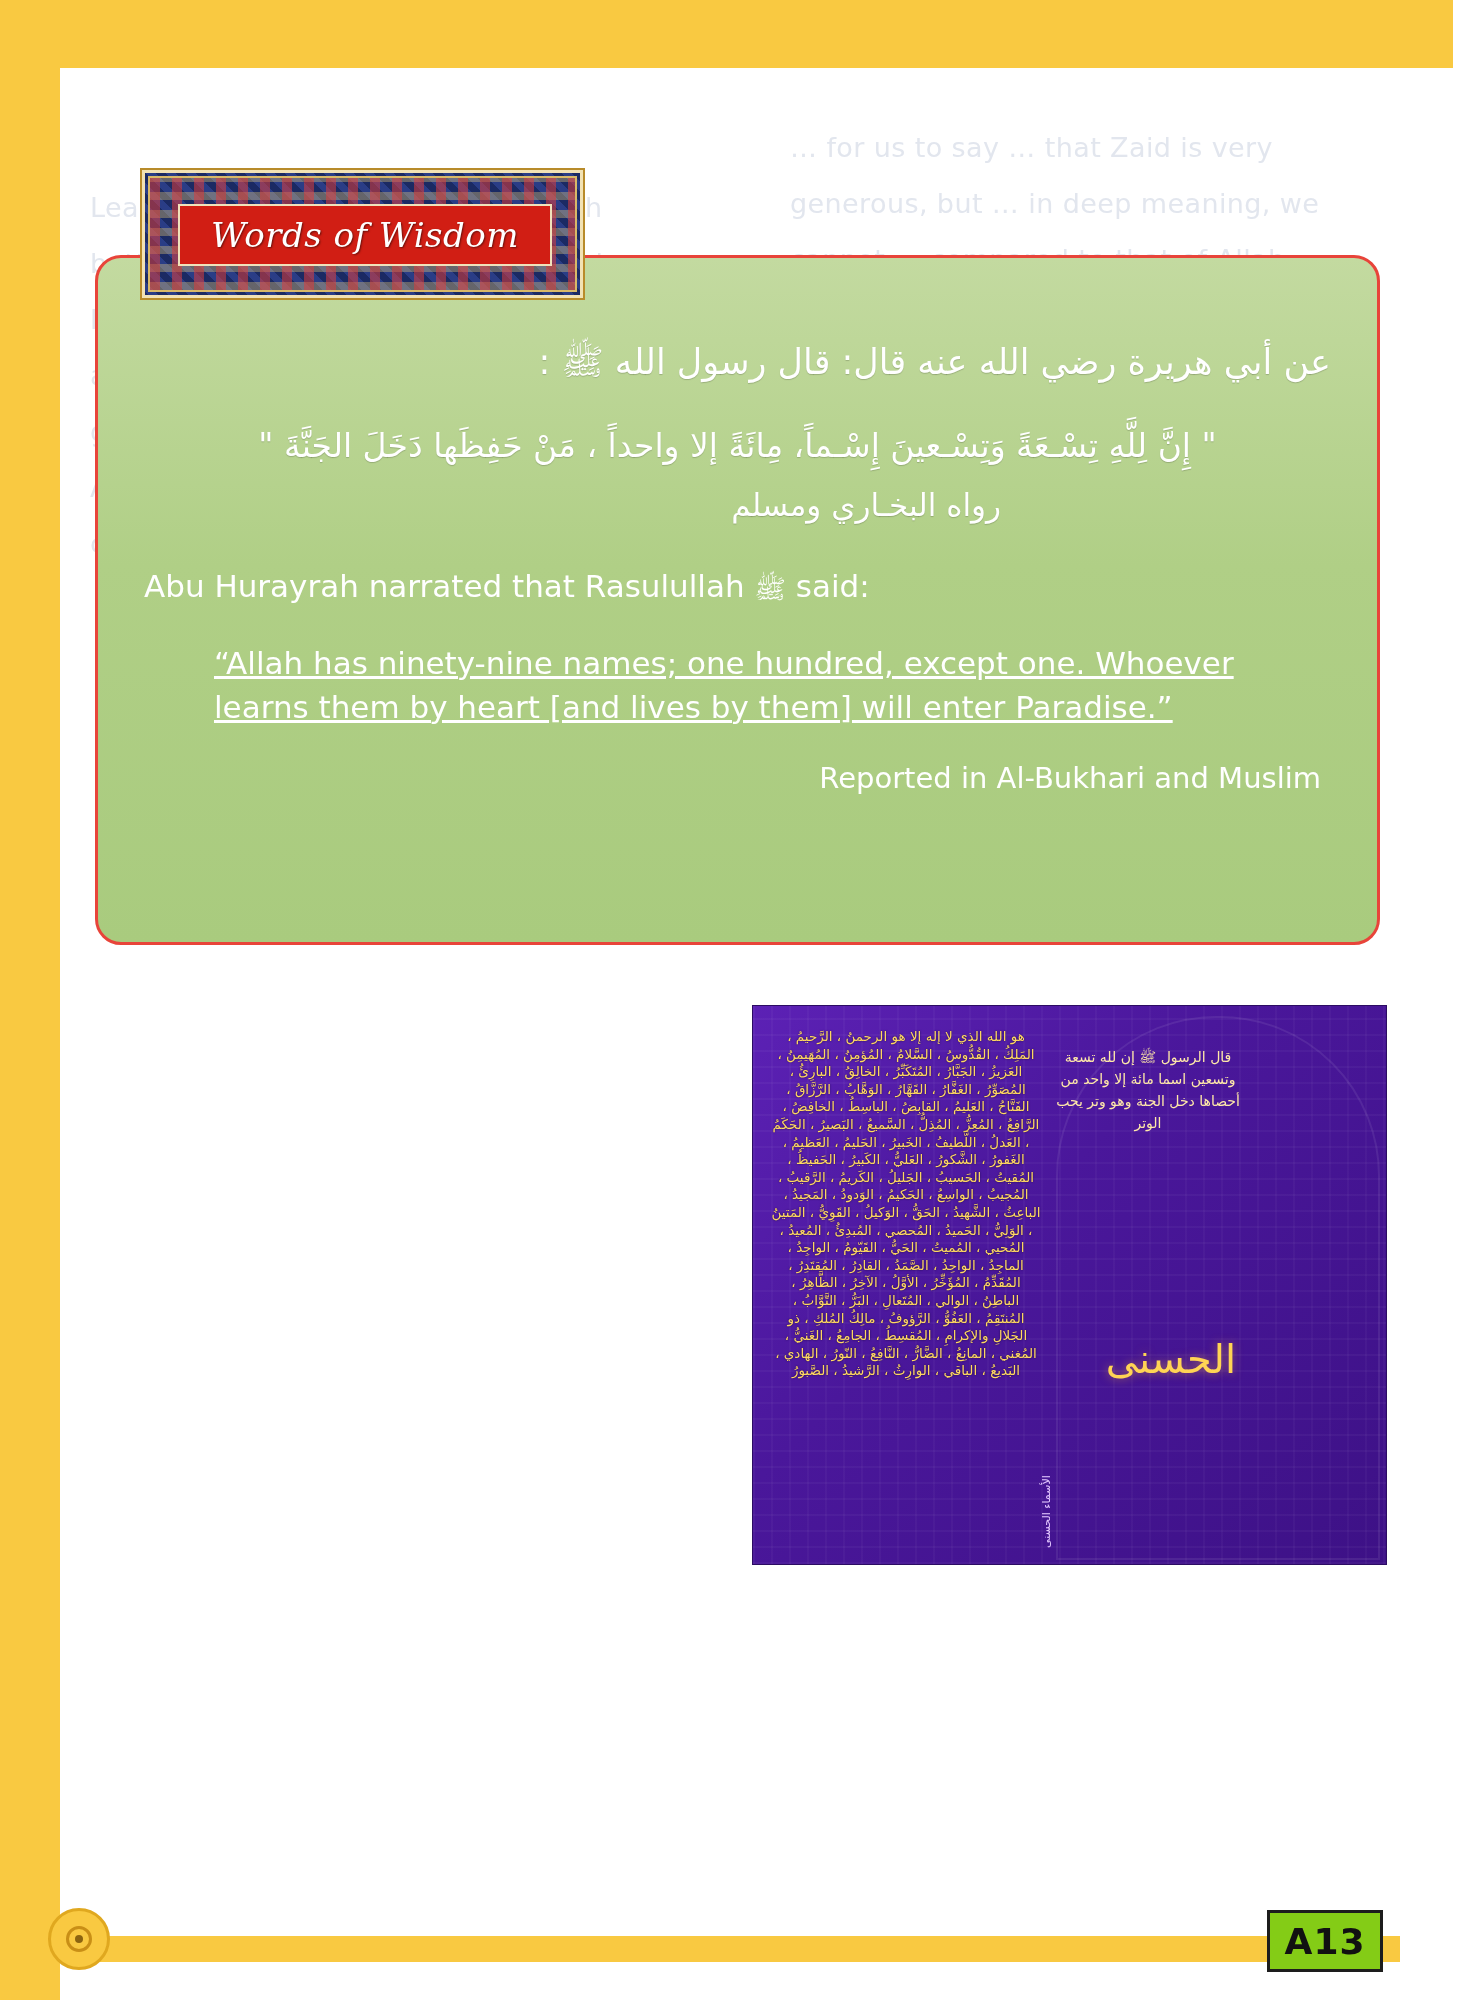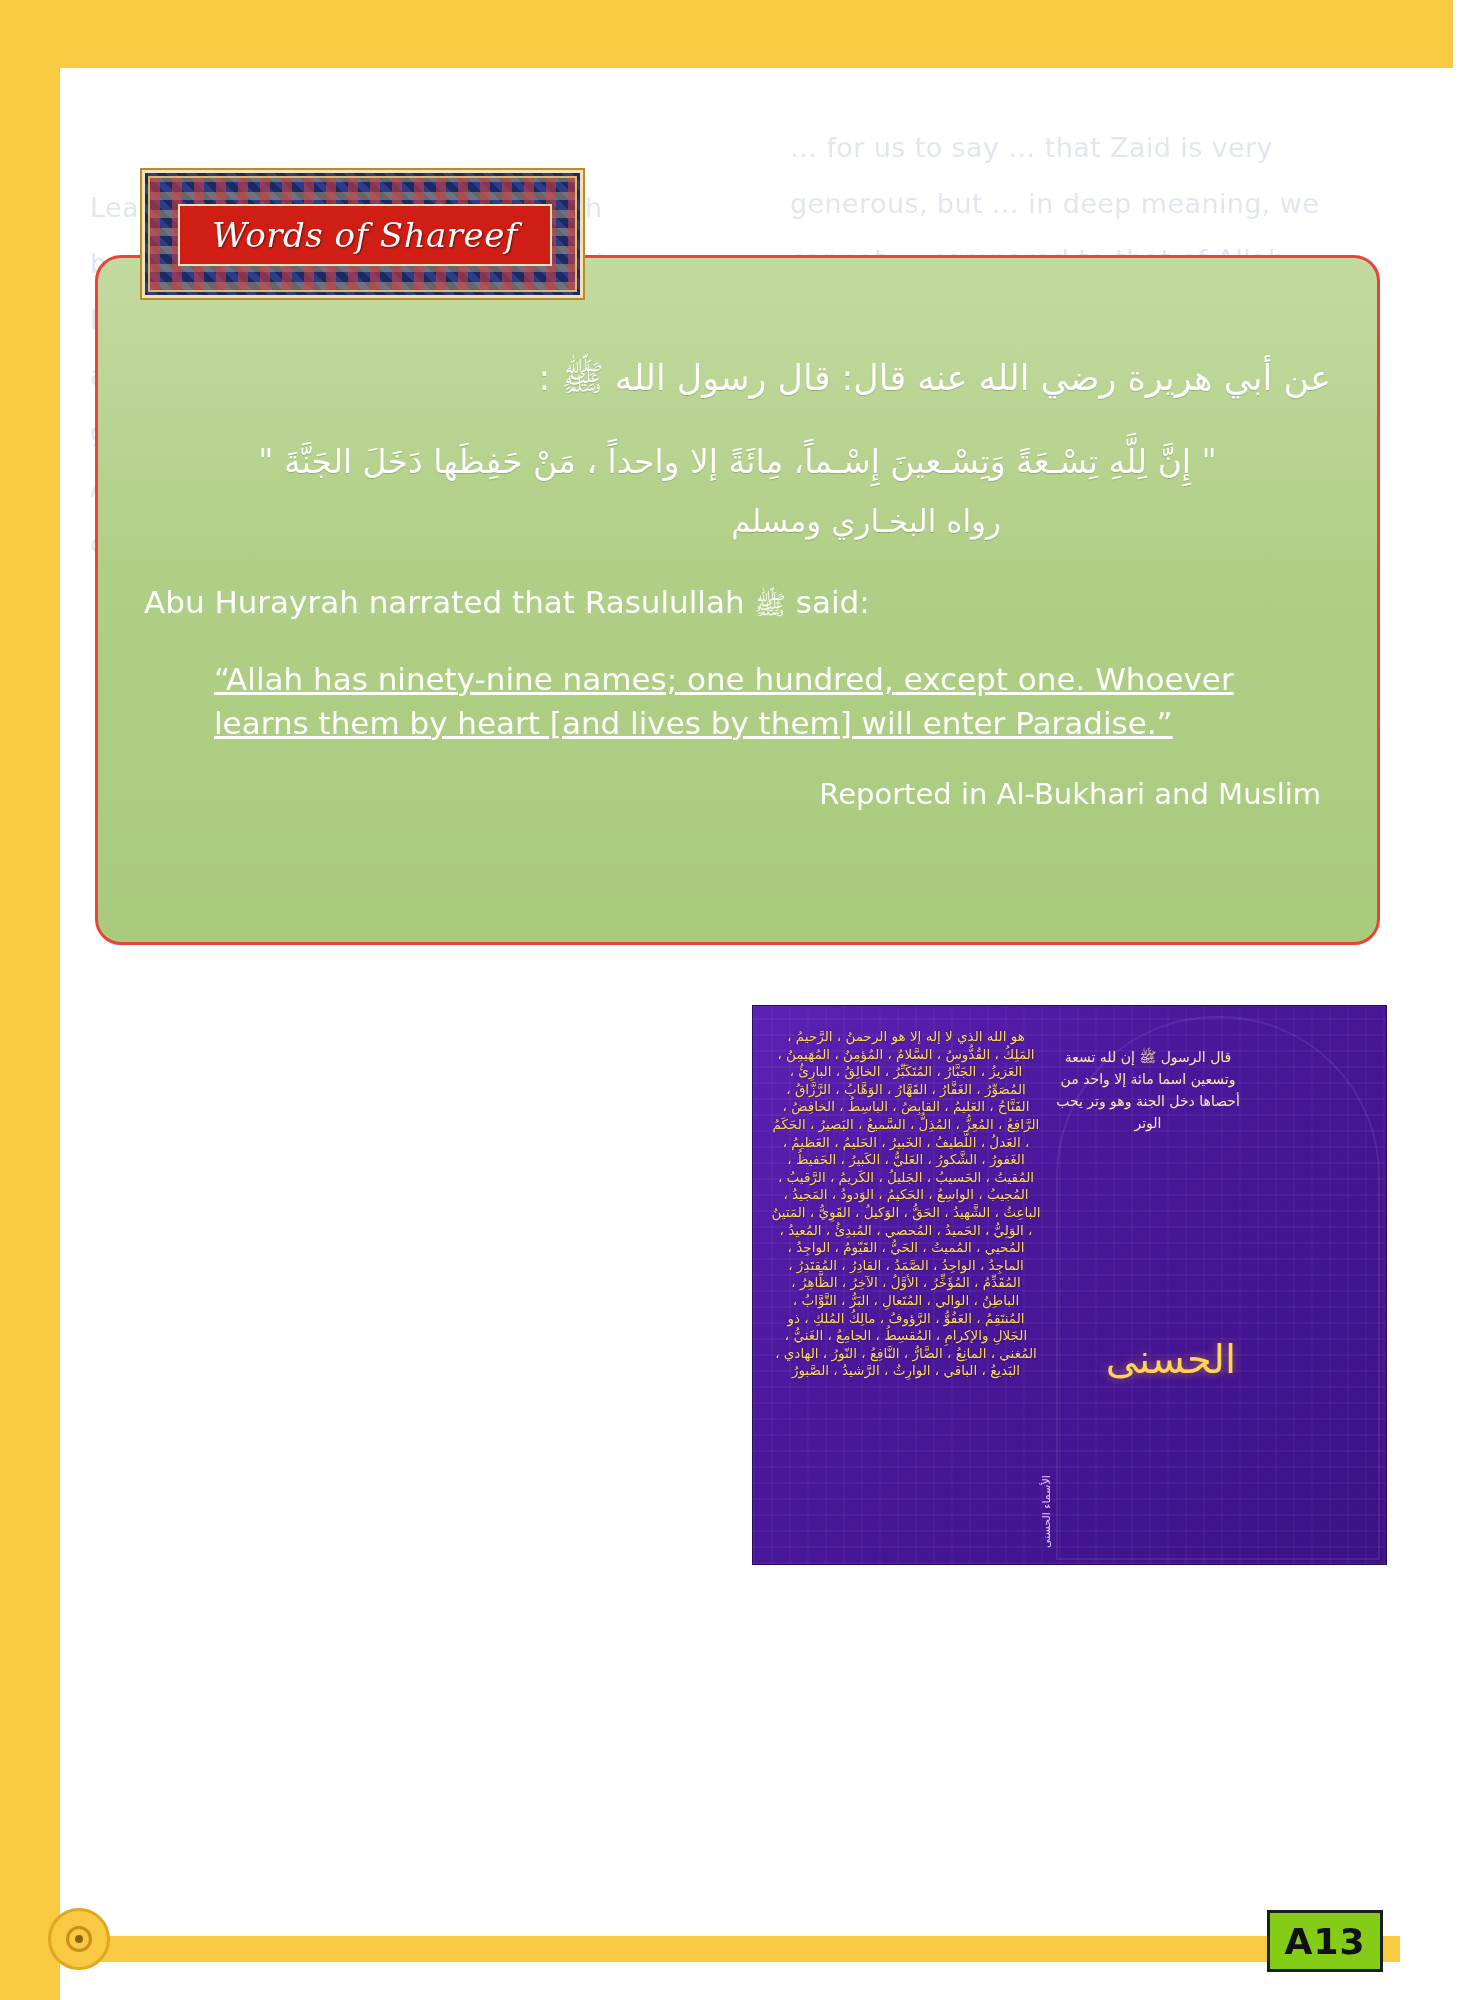--- a/index.html
+++ b/index.html
@@ -182,21 +182,21 @@
   }
   .hadeeth-tab span {
     color: #e8451c;
     font-size: 32px;
     font-weight: bold;
     font-family: "DejaVu Sans", sans-serif;
   }
 
   .wow-inner {
     position: absolute;
-    left: 0; top: 16px;
+    left: 0; top: 0;
     width: 100%;
     height: 100%;
     padding: 60px 46px 4px 46px;
     box-sizing: border-box;
     color: #ffffff;
   }
 
   .arabic {
     direction: rtl;
     text-align: right;
@@ -401,21 +401,21 @@
 
       <div class="en-quote">“Allah has ninety-nine names; one hundred, except one. Whoever learns them by heart [and lives by them] will enter Paradise.”</div>
       <div class="en-source">Reported in Al-Bukhari and Muslim</div>
     </div>
   </div>
 
 
   <div class="wow-banner">
     <div class="wow-banner-orn"></div>
     <div class="wow-banner-plate">
-      <span>Words of Shareef</span>
+      <span>Words of Wisdom</span>
     </div>
   </div>
 
   <div class="body-col">
   </div>
 
   <div class="poster">
     <div class="poster-tex"></div>
     <div class="poster-side-arch"></div>
     <div class="poster-names">هو الله الذي لا إله إلا هو الرحمنُ ، الرَّحيمُ ، المَلِكُ ، القُدُّوسُ ، السَّلامُ ، المُؤمِنُ ، المُهَيمِنُ ، العَزيزُ ، الجَبَّارُ ، المُتَكَبِّرُ ، الخالِقُ ، البارِئُ ، المُصَوِّرُ ، الغَفَّارُ ، القَهَّارُ ، الوَهَّابُ ، الرَّزَّاقُ ، الفَتَّاحُ ، العَليمُ ، القابِضُ ، الباسِطُ ، الخافِضُ ، الرَّافِعُ ، المُعِزُّ ، المُذِلُّ ، السَّميعُ ، البَصيرُ ، الحَكَمُ ، العَدلُ ، اللَّطيفُ ، الخَبيرُ ، الحَليمُ ، العَظيمُ ، الغَفورُ ، الشَّكورُ ، العَليُّ ، الكَبيرُ ، الحَفيظُ ، المُقيتُ ، الحَسيبُ ، الجَليلُ ، الكَريمُ ، الرَّقيبُ ، المُجيبُ ، الواسِعُ ، الحَكيمُ ، الوَدودُ ، المَجيدُ ، الباعِثُ ، الشَّهيدُ ، الحَقُّ ، الوَكيلُ ، القَوِيُّ ، المَتينُ ، الوَلِيُّ ، الحَميدُ ، المُحصي ، المُبدِئُ ، المُعيدُ ، المُحيي ، المُميتُ ، الحَيُّ ، القَيّومُ ، الواجِدُ ، الماجِدُ ، الواحِدُ ، الصَّمَدُ ، القادِرُ ، المُقتَدِرُ ، المُقَدِّمُ ، المُؤَخِّرُ ، الأوَّلُ ، الآخِرُ ، الظَّاهِرُ ، الباطِنُ ، الوالي ، المُتَعالِ ، البَرُّ ، التَّوَّابُ ، المُنتَقِمُ ، العَفُوُّ ، الرَّؤوفُ ، مالِكُ المُلكِ ، ذو الجَلالِ والإكرامِ ، المُقسِطُ ، الجامِعُ ، الغَنيُّ ، المُغني ، المانِعُ ، الضَّارُّ ، النَّافِعُ ، النّورُ ، الهادي ، البَديعُ ، الباقي ، الوارِثُ ، الرَّشيدُ ، الصَّبورُ</div>

